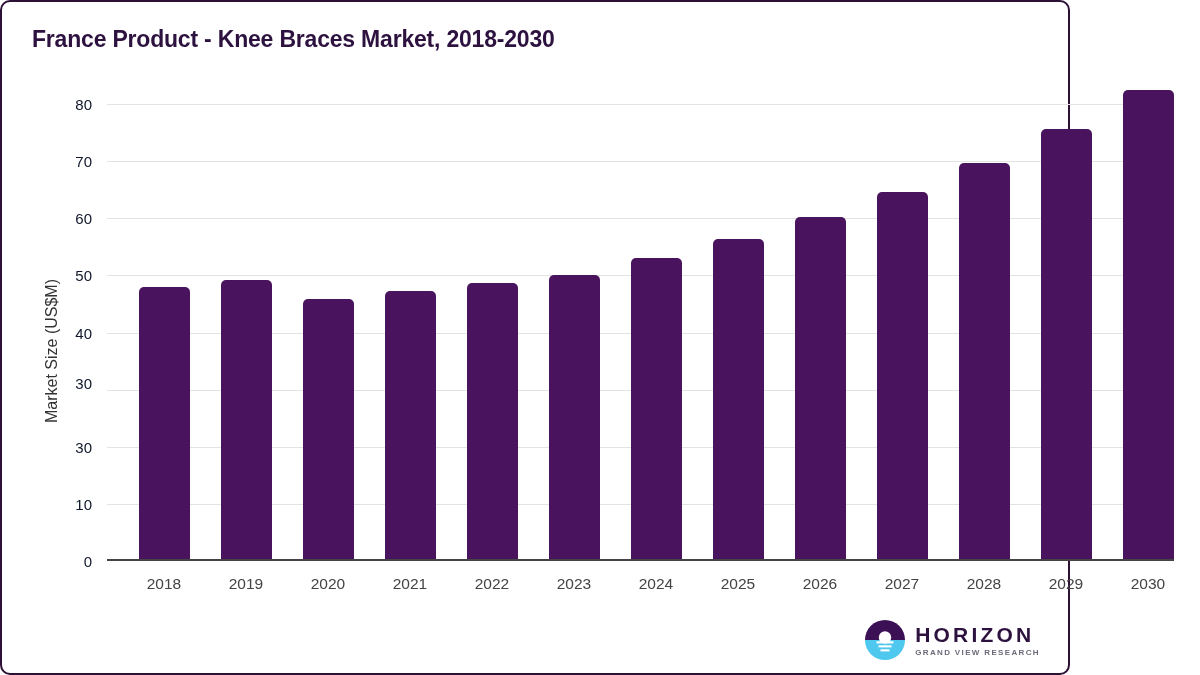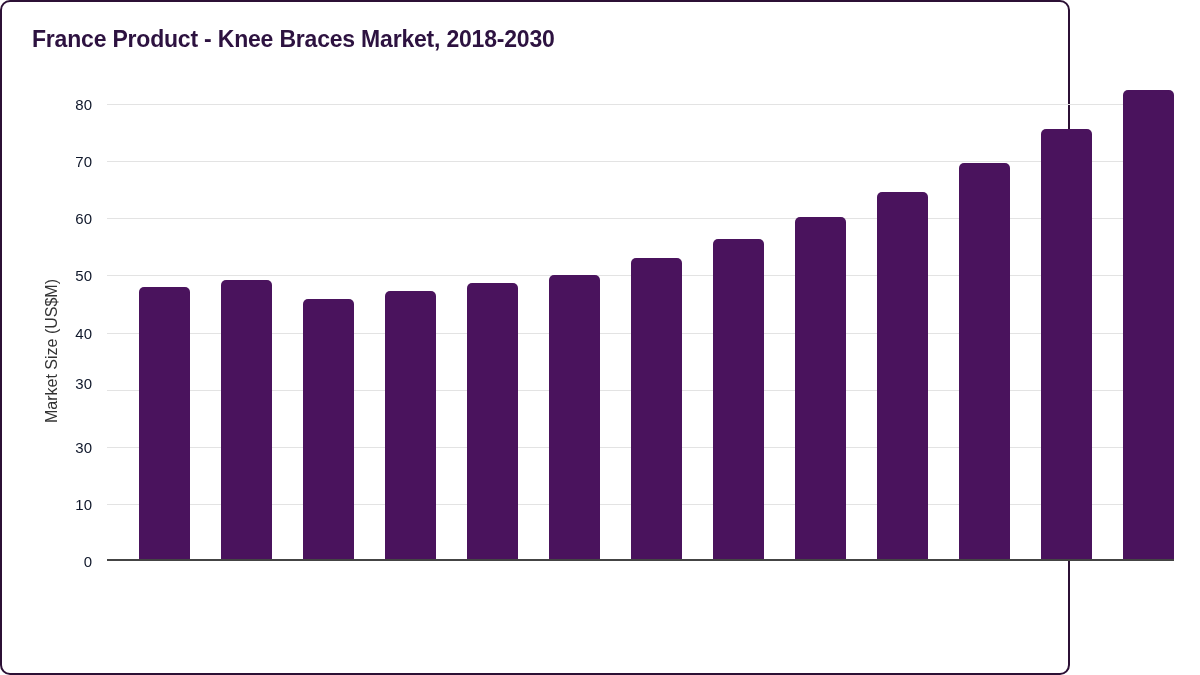--- a/index.html
+++ b/index.html
@@ -241,17 +241,53 @@
           </div>
           <div class="bar-slot" style="left: 918px;">
             <div class="bar" title="2029: 75.2" style="height: 429.58px; background: rgb(74, 19, 93);"></div>
           </div>
           <div class="bar-slot" style="left: 1000px;">
             <div class="bar" title="2030: 82.1" style="height: 468.996px; background: rgb(74, 19, 93);"></div>
           </div>
         </div>
     </div>
 
+    <div class="xticks" id="xticks">
+        <div class="xtick" style="left: 16px;">2018</div>
+        <div class="xtick" style="left: 98px;">2019</div>
+        <div class="xtick" style="left: 180px;">2020</div>
+        <div class="xtick" style="left: 262px;">2021</div>
+        <div class="xtick" style="left: 344px;">2022</div>
+        <div class="xtick" style="left: 426px;">2023</div>
+        <div class="xtick" style="left: 508px;">2024</div>
+        <div class="xtick" style="left: 590px;">2025</div>
+        <div class="xtick" style="left: 672px;">2026</div>
+        <div class="xtick" style="left: 754px;">2027</div>
+        <div class="xtick" style="left: 836px;">2028</div>
+        <div class="xtick" style="left: 918px;">2029</div>
+        <div class="xtick" style="left: 1000px;">2030</div>
+      </div>
   </div>
 
 
+  <div class="logo">
+    <div class="logo-mark">
+      <svg width="42" height="42" viewBox="0 0 42 42" aria-hidden="true">
+        <clipPath id="circ">
+            <circle cx="21" cy="21" r="20"></circle>
+          </clipPath>
+        <g clip-path="url(#circ)">
+          <rect x="0" y="0" width="42" height="21" fill="#3b1055"></rect>
+          <rect x="0" y="21" width="42" height="21" fill="#4fc8f0"></rect>
+          <circle cx="21" cy="18.5" r="6.2" fill="#ffffff"></circle>
+          <rect x="12.5" y="22.3" width="17" height="2.1" fill="#ffffff"></rect>
+          <rect x="14.5" y="26.3" width="13" height="2.1" fill="#ffffff"></rect>
+          <rect x="16.5" y="30.3" width="9" height="2.1" fill="#ffffff"></rect>
+        </g>
+      </svg>
+    </div>
+    <div class="logo-text">
+      <div class="logo-name">HORIZON</div>
+      <div class="logo-sub">GRAND VIEW RESEARCH</div>
+    </div>
+  </div>
 
 </div>
 
 </body></html>

